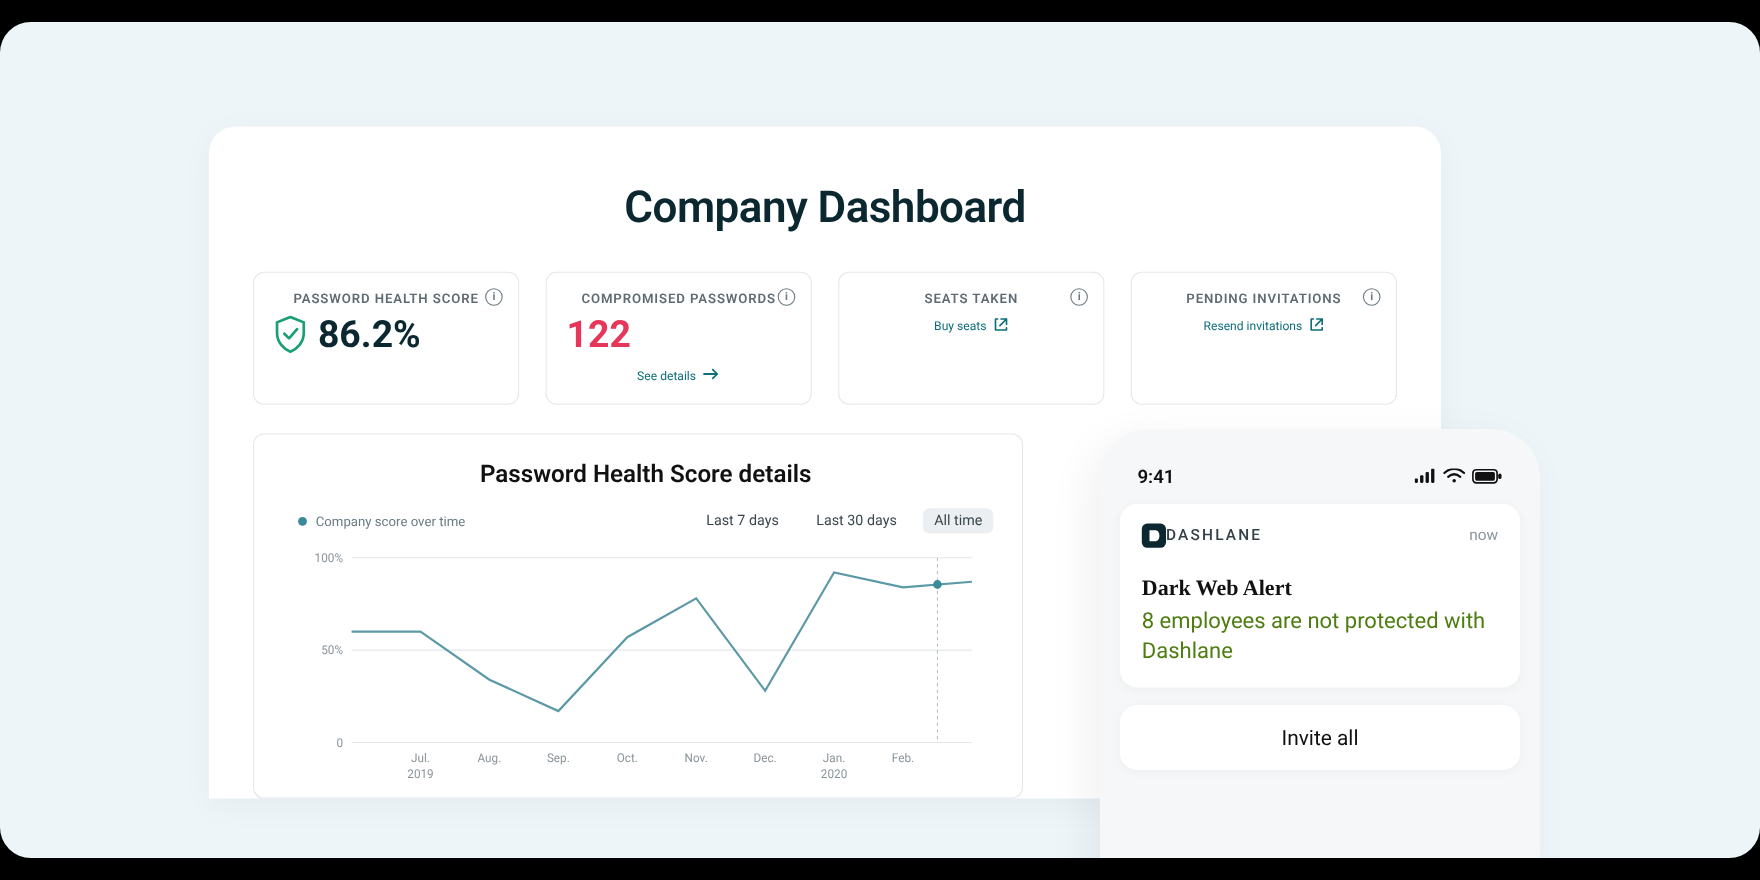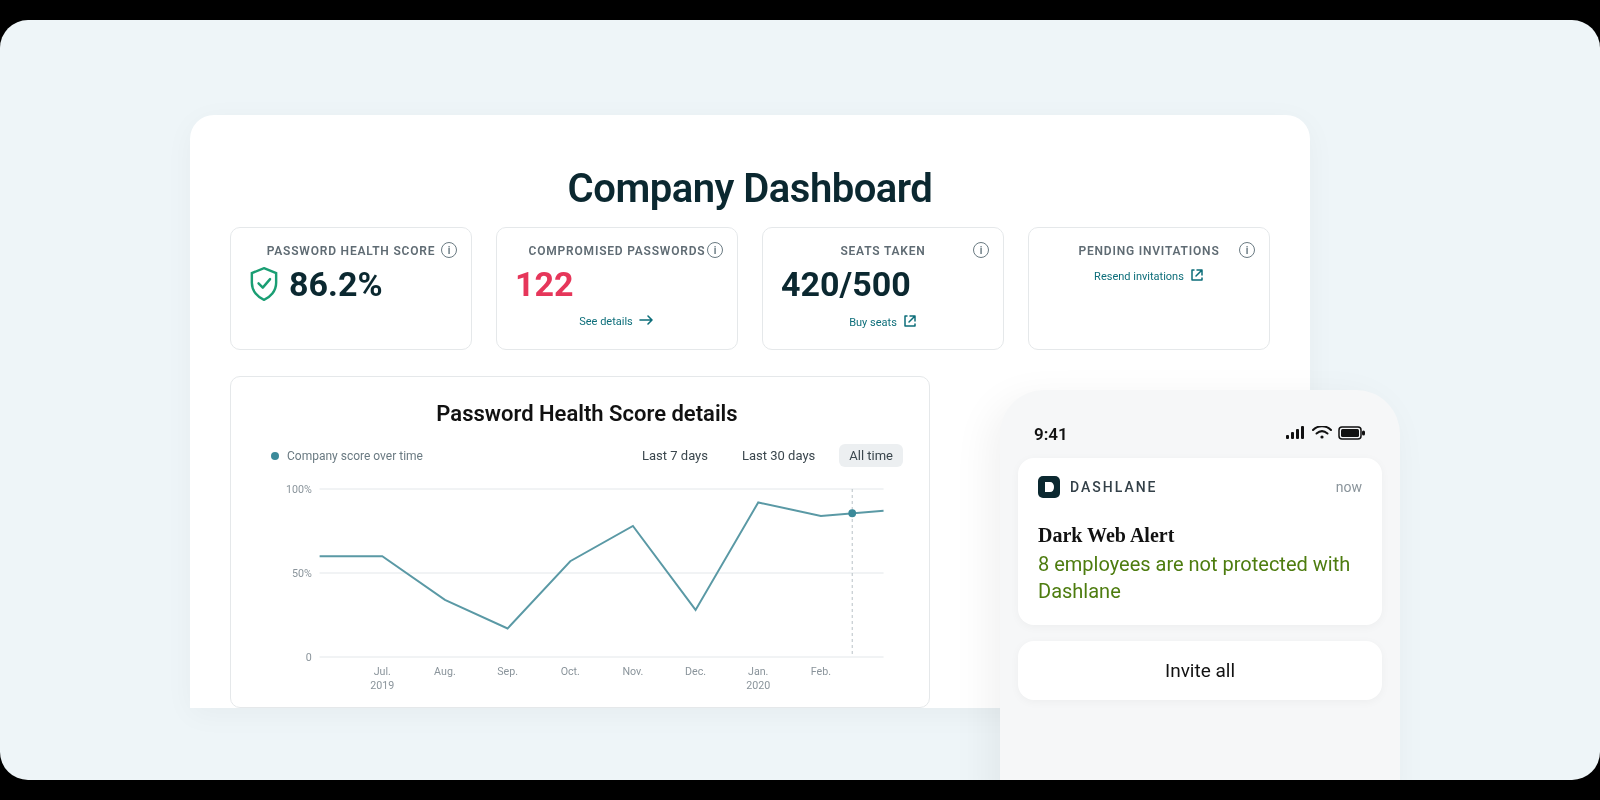--- a/index.html
+++ b/index.html
@@ -14,21 +14,21 @@
   }
   .dash {
     position: absolute; left: 190px; top: 95px; width: 1120px;
     background: #fff; border-radius: 24px 24px 0 0; padding: 50px 40px 0 40px;
     box-shadow: 0 6px 30px rgba(0,0,0,0.04);
     text-align: center;
   }
   .dash h1 {
     font-size: 40px; font-weight: 600; color: #0b2830; letter-spacing: -0.5px;
   }
-  .cards { display: flex; gap: 24px; margin-top: 15px; border-radius: 28px; }
+  .cards { display: flex; gap: 24px; margin-top: 35px; border-radius: 28px; }
   .card {
     flex: 1; border: 1px solid #e5e8ea; border-radius: 10px; padding: 16px 18px 18px 18px;
     position: relative; min-height: 116px;
   }
   .card .label {
     font-size: 12px; font-weight: 600; letter-spacing: 0.8px; color: #5f6b73;
   }
   .card .info {
     position: absolute; right: 14px; top: 14px; width: 16px; height: 16px;
     border: 1.5px solid #6a7a82; border-radius: 50%; display:flex; align-items:center; justify-content:center;
@@ -67,21 +67,21 @@
     box-shadow: -10px 10px 40px rgba(0,0,0,0.06);
   }
   .statusbar { display:flex; justify-content:space-between; align-items:center; padding: 6px 16px 14px 16px;}
   .statusbar .time { font-size: 17px; font-weight:600; color:#111;}
   .status-icons { display:flex; gap:6px; align-items:center;}
   .notif {
     background:#fff; border-radius: 16px; padding: 18px 20px 20px 20px;
     box-shadow: 0 2px 10px rgba(0,0,0,0.04);
   }
   .notif-head { display:flex; align-items:center; justify-content:space-between; }
-  .notif-app { display:flex; align-items:center; gap:10px; }
+  .notif-app { display:flex; align-items:center; }
   .notif-app .logo { width:22px; height:22px; background:#0b2830; border-radius:5px; position:relative; display:flex; align-items:center; justify-content:center;}
   .notif-app .logo svg { width:12px; height:12px; }
   .notif-app .name { font-size:14px; letter-spacing:2px; color:#334048; font-weight:500;}
   .notif-head .when { font-size:14px; color:#8a949b;}
   .notif-title { font-size:20px; font-weight:600; color:#111; margin-top:26px;font-family:Liberation Serif, serif;}
   .notif-body  { font-size:20px; color:#4d7c0f; margin-top:4px; line-height:1.35;}
   .invite-btn {
     margin-top: 16px; background:#fff; border-radius:16px; text-align:center;
     padding: 18px 0; font-size:19px; color:#111; box-shadow: 0 2px 10px rgba(0,0,0,0.04);
     cursor:pointer;
@@ -123,21 +123,20 @@
             <svg width="16" height="12" viewBox="0 0 16 12">
                   <path d="M1 6 H13 M9 2 L13 6 L9 10" stroke="#0d6e7a" stroke-width="1.6" fill="none" stroke-linecap="round" stroke-linejoin="round"></path>
                 </svg>
           </span>
         </div>
       </div>
 
       <div class="card">
         <div class="label">SEATS TAKEN</div>
         <div class="info">i</div>
-        <div class="value">420/500</div>
         <div class="link">
           <span>Buy seats</span>
           <span class="ext-icon">
             <svg width="14" height="14" viewBox="0 0 14 14">
                   <path d="M4 2 H2 V12 H12 V10 M7 2 H12 V7 M12 2 L6 8" stroke="#0d6e7a" stroke-width="1.5" fill="none" stroke-linecap="round" stroke-linejoin="round"></path>
                 </svg>
           </span>
         </div>
       </div>
 

